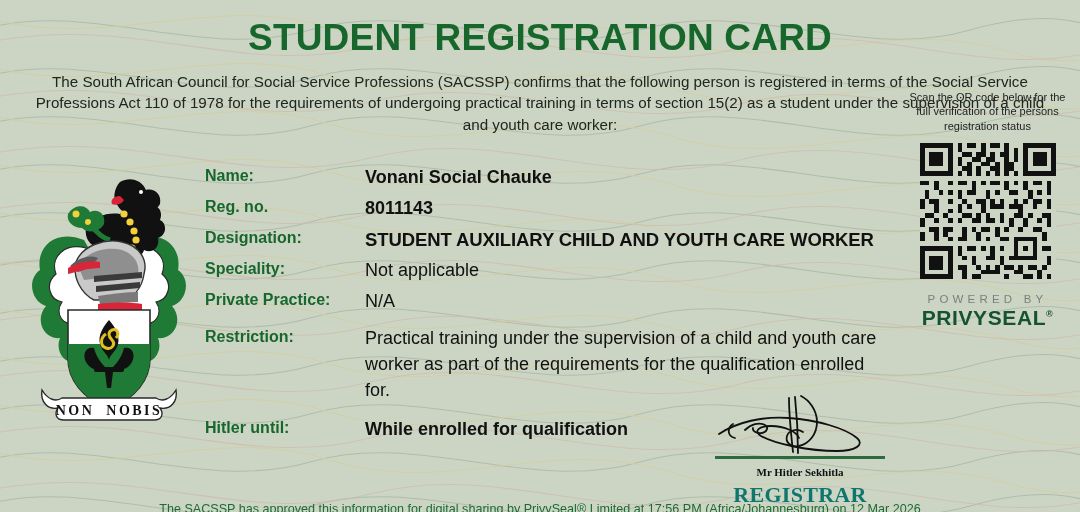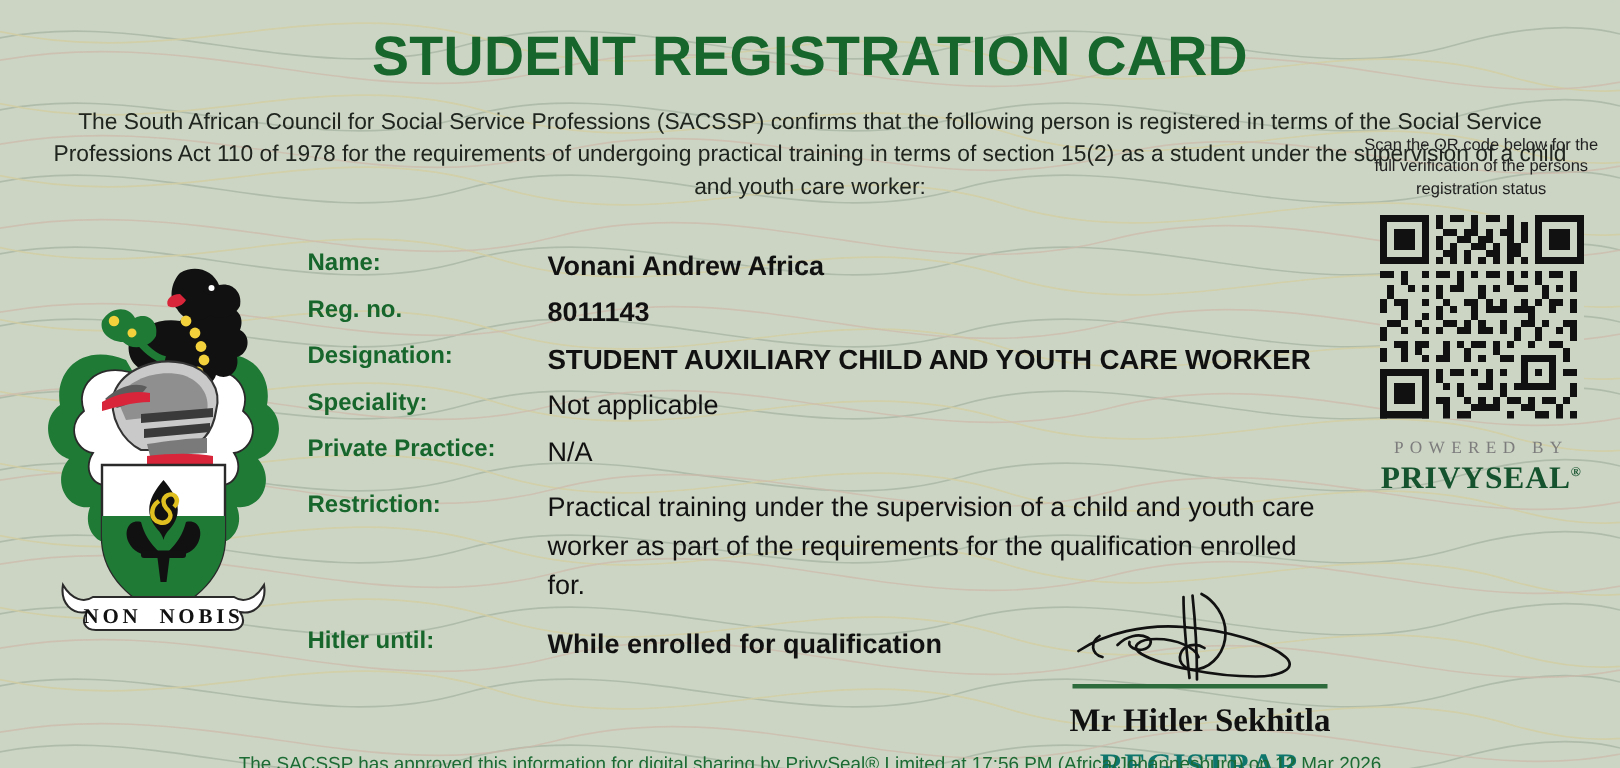--- a/index.html
+++ b/index.html
@@ -72,39 +72,39 @@
   .sigblock{
     position:absolute;left:700px;top:238px;width:200px;text-align:center;
   }
   .sigmark{height:62px;position:relative;}
   .sigmark svg{display:block;margin:0 auto;}
   .sigline{
     width:170px;height:3px;background:#2d6b3c;margin:0 auto 6px auto;
   }
   .signame{
     font-family:"Liberation Serif",serif;
-    font-weight:bold;font-size:22px;color:#111;line-height:1.35;
+    font-weight:bold;font-size:11px;color:#111;line-height:1.35;
   }
   .sigrole{
     font-family:"Liberation Serif",serif;
     font-weight:bold;font-size:22px;color:#0f766e;letter-spacing:.3px;line-height:1.35;
   }
 
   
   .qrpanel{
     position:absolute;left:905px;top:72px;width:165px;text-align:center;
   }
   .qrcap{
     font-size:11px;color:#222;line-height:1.3;margin-bottom:10px;
   }
   .qrbox{
     width:136px;height:136px;margin:0 auto;background:#ccd5c4;
   }
   .qrbox svg{display:block;width:136px;height:136px;}
-  .brand{margin-top:14px;font-family:Liberation Serif, serif;}
+  .brand{margin-top:14px;}
   .brand-top{
     font-size:11.5px;color:#7d7d7d;letter-spacing:4.2px;line-height:1.1;
   }
   .brand-main{
     font-size:21px;color:#14532d;font-weight:bold;letter-spacing:.6px;line-height:1.15;
   }
   .brand-main sup{font-size:9px;vertical-align:super;}
 
   
   .footer{
@@ -227,21 +227,21 @@
             <path d="M18,228 C16,240 24,248 34,246 C30,252 32,258 40,258 L130,258 C138,258 140,252 136,246 C146,248 154,240 152,228 C146,238 138,240 132,236 L38,236 C32,240 24,238 18,228 Z" fill="#ffffff" stroke="#2a2a2a" stroke-width="1.4"></path>
             <text x="85" y="253" text-anchor="middle" font-family="Liberation Serif, serif" font-size="14" font-weight="bold" fill="#111" letter-spacing="2.5">NON&nbsp;&nbsp;NOBIS</text>
           </g>
         </svg>
       </div>
 
       <div class="fields">
 
         <div class="frow">
           <div class="flabel">Name:</div>
-          <div class="fvalue bold">Vonani Andrew Africa</div>
+          <div class="fvalue bold">Vonani Social Chauke</div>
         </div>
 
         <div class="frow">
           <div class="flabel">Reg. no.</div>
           <div class="fvalue bold">8011143</div>
         </div>
 
         <div class="frow">
           <div class="flabel">Designation:</div>
           <div class="fvalue caps">STUDENT AUXILIARY CHILD AND YOUTH CARE WORKER</div>

